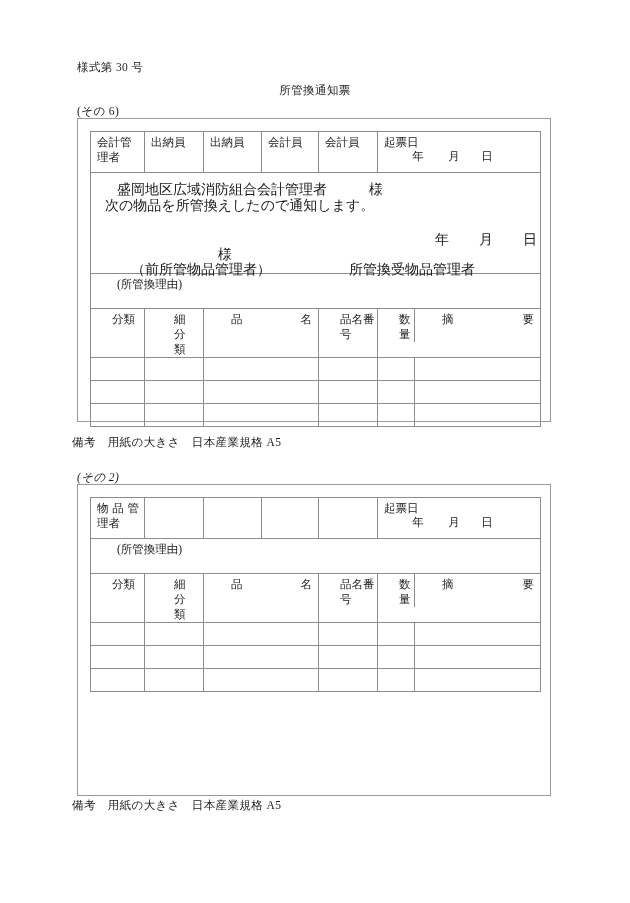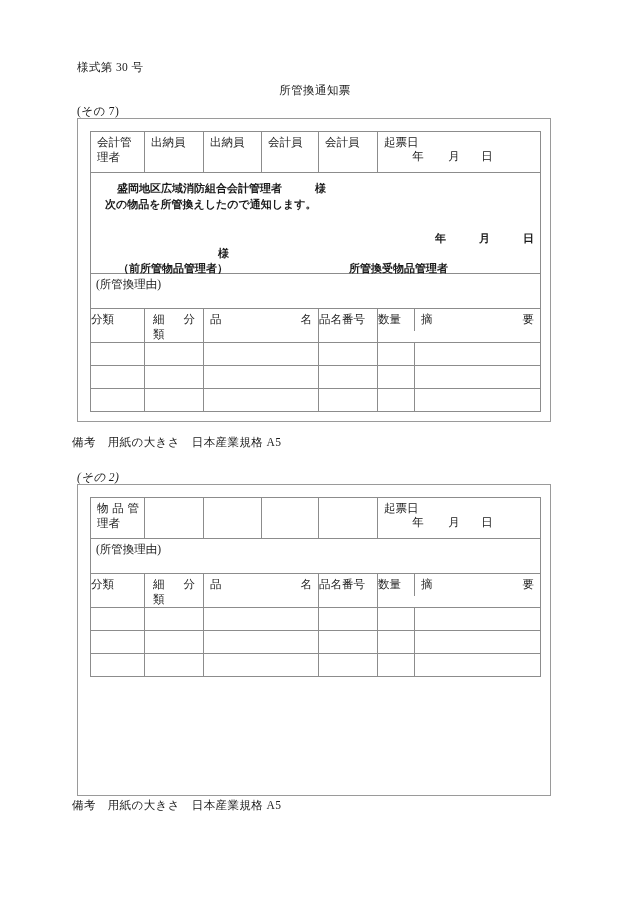--- a/index.html
+++ b/index.html
@@ -99,56 +99,56 @@
 
   
   .msg-row td { height: 100px; }
   .msg-block {
     position: relative;
     height: 100px;
   }
   .msg-line {
     position: absolute;
     white-space: pre;
-    font-size: 11px;
-    font-weight: bold;
+    font-size: 14px;
   }
 
   
   .reason-row td { height: 34px; }
 
   
   .items-head td { height: 22px; }
   .items-row td  { height: 22px; }
 
   .col-title {
     display: block;
     font-size: 11.5px;
     padding: 3px 6px 0 6px;
+    margin-left: 21px;
   }
   .col-title.center { text-align: left; padding-left: 0; padding-right: 0; }
   .col-title.spread {
     text-align: justify;
     text-align-last: justify;
   }
   .col-title.edge-split {
     display: flex;
     justify-content: space-between;
   }
 </style>
 </head>
 <body>
 
 <div class="page">
 
   <div class="label-line" id="form-no">様式第 30 号</div>
 
   <div class="label-line" id="doc-title">所管換通知票</div>
 
-  <div class="label-line" id="part1-label">(その 7)</div>
+  <div class="label-line" id="part1-label">(その 6)</div>
 
   <div class="outer-box" id="box-1">
     <table class="form-table">
       <colgroup>
         <col style="width:54px">
           <col style="width:59px">
           <col style="width:58px">
         <col style="width:57px">
           <col style="width:59px">
           <col style="width:163px">
@@ -185,21 +185,21 @@
         <td colspan="6">
           <div class="msg-block">
             <span class="msg-line" style="left:26px; top:8px;">盛岡地区広域消防組合会計管理者　　　様</span>
             <span class="msg-line" style="left:14px; top:24px;">次の物品を所管換えしたので通知します。</span>
 
             <span class="msg-line" style="left:344px; top:58px;">年</span>
             <span class="msg-line" style="left:388px; top:58px;">月</span>
             <span class="msg-line" style="left:432px; top:58px;">日</span>
 
             <span class="msg-line" style="left:127px; top:73px;">様</span>
-            <span class="msg-line" style="left:27px; top:88px;">（前所管物品管理者）</span>
+            <span class="msg-line" style="left:40px; top:88px;">（前所管物品管理者）</span>
             <span class="msg-line" style="left:258px; top:88px;">所管換受物品管理者</span>
           </div>
         </td>
       </tr>
 
       <tr class="reason-row">
         <td colspan="6">
           <span class="col-title" style="padding-left:5px;">(所管換理由)</span>
         </td>
       </tr>

